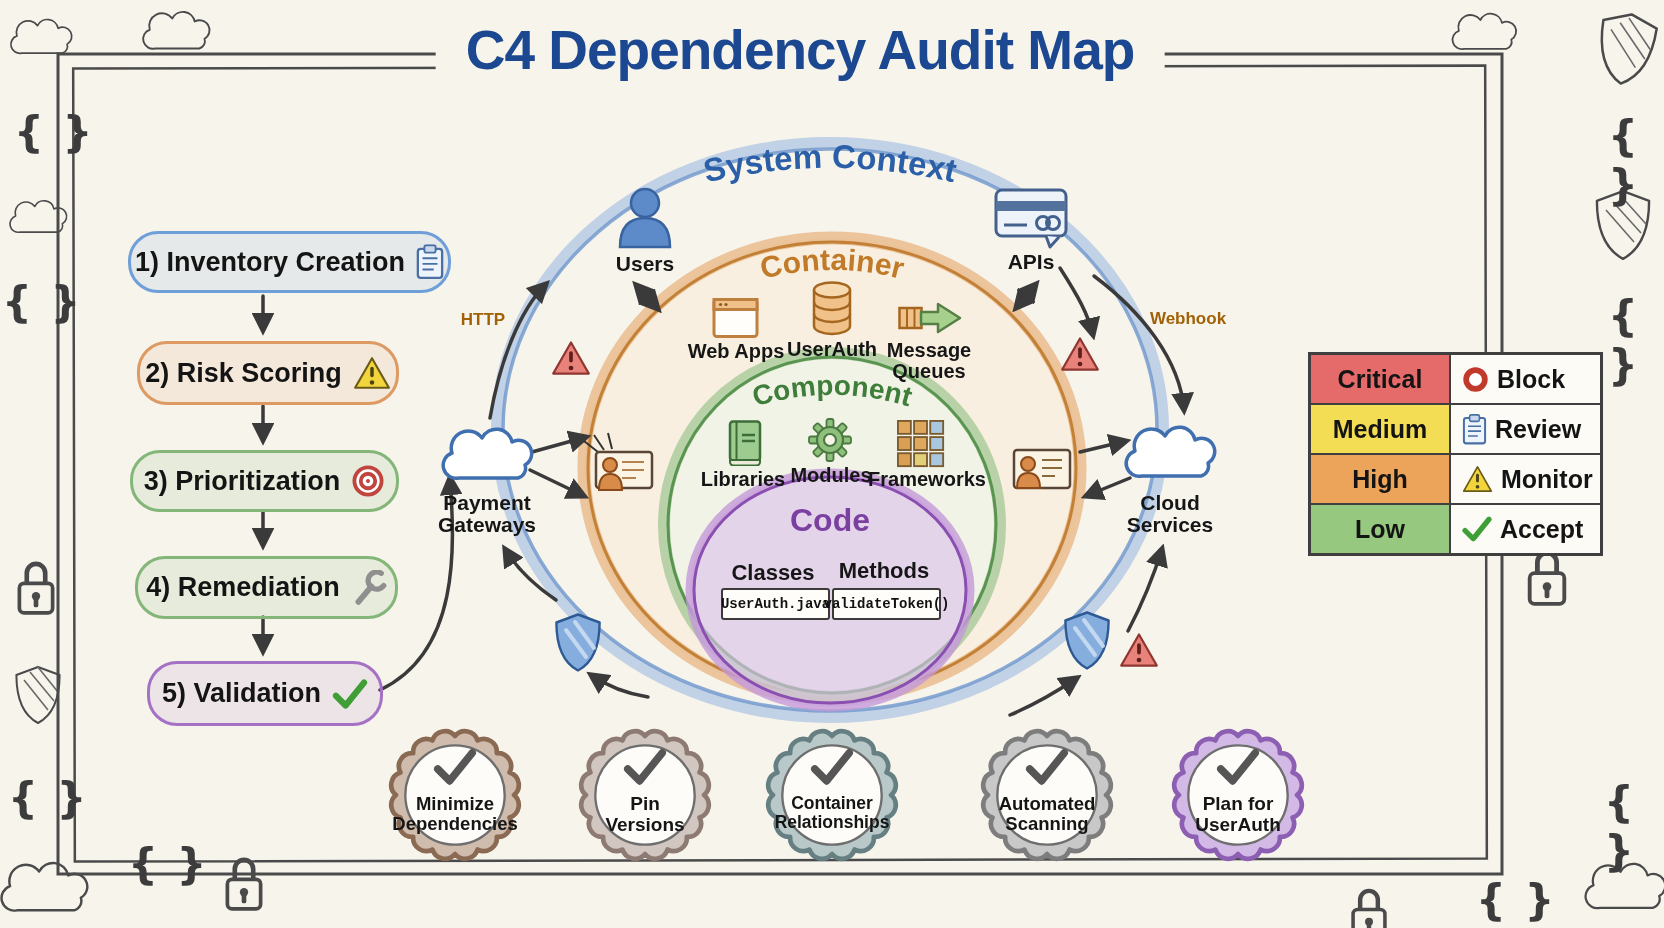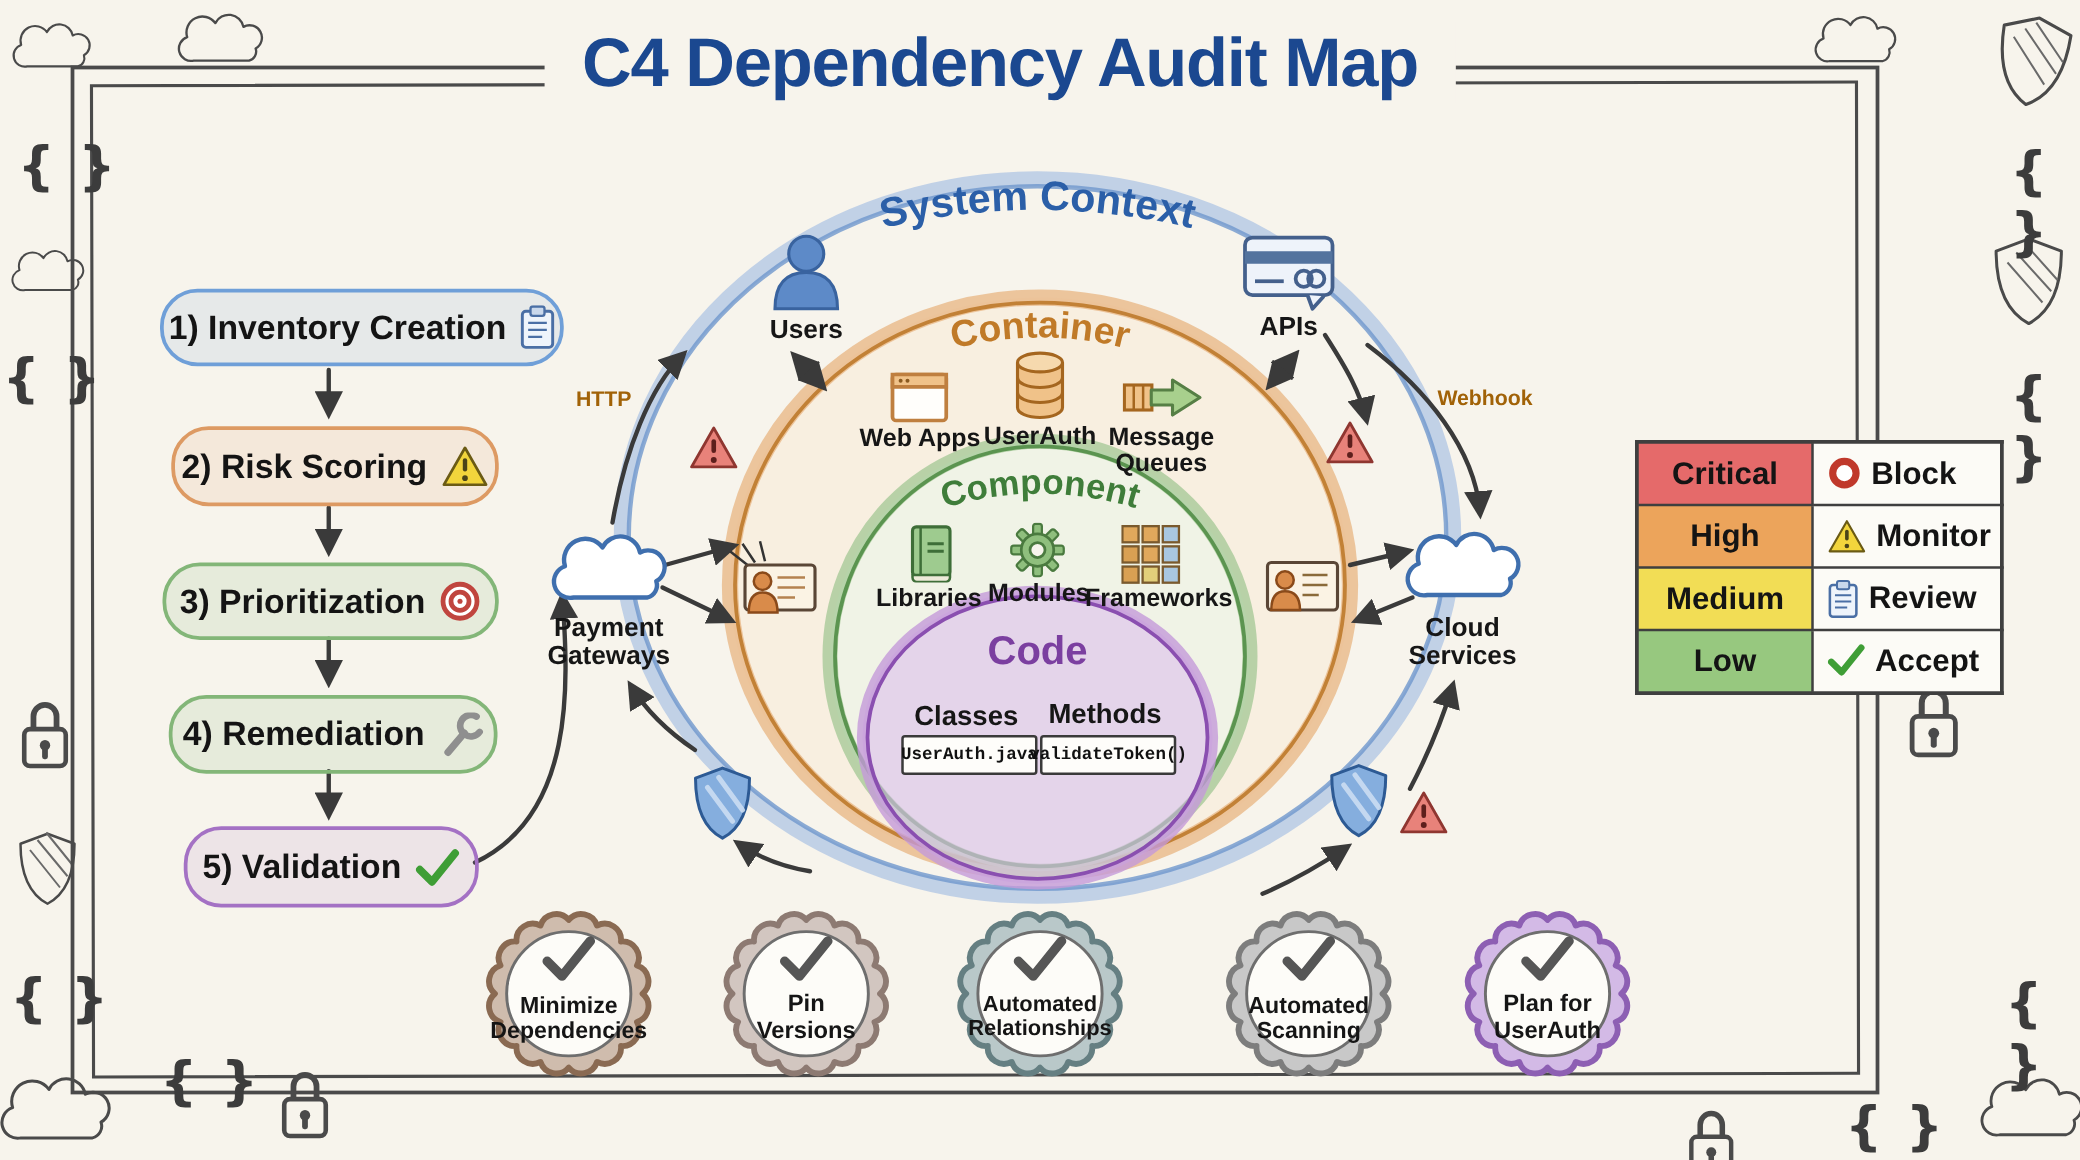--- a/index.html
+++ b/index.html
@@ -27,21 +27,21 @@
   .codehead{font-size:22px;}
   .codebox{position:absolute;border:2.5px solid #3a3a3a;background:#fefdfa;border-radius:3px;
     font-family:"Liberation Mono",monospace;font-size:14px;font-weight:700;color:#111;
     display:flex;align-items:center;justify-content:center;z-index:4;}
   
   .legend{position:absolute;left:1308px;top:352px;z-index:4;}
   .legend table{border-collapse:collapse;border:3.5px solid #3f3f3f;background:#fcfbf6;}
   .legend td{border:2.5px solid #3f3f3f;height:46px;font-size:25px;font-weight:700;color:#141414;}
   .legend td.sev{width:136px;text-align:center;}
   .legend td.act{width:138px;}
-  .legend .actwrap{display:flex;align-items:flex-start;gap:8px;padding:0 6px 0 10px;}
+  .legend .actwrap{display:flex;align-items:center;gap:8px;padding:0 6px 0 10px;}
   
   .badge{position:absolute;top:720px;width:150px;height:150px;z-index:4;}
   .badge svg.ring{position:absolute;left:0;top:0;}
   .badge .lbl2{position:absolute;left:50%;top:74px;transform:translateX(-50%);
     text-align:center;font-weight:700;line-height:1.08;color:#151515;}
   .badge.b0 .lbl2{width:132px;font-size:18.5px;}
   .badge.b1 .lbl2{width:82px;font-size:19px;}
   .badge.b2 .lbl2{width:130px;font-size:17.5px;}
   .badge.b3 .lbl2{width:112px;font-size:18.5px;}
   .badge.b4 .lbl2{width:92px;font-size:19px;}
@@ -363,38 +363,38 @@
       <td class="act">
               <div class="actwrap">
         <svg width="27" height="27" viewBox="0 0 26 26">
                   <circle cx="13" cy="13" r="9" fill="#fff" stroke="#c0392b" stroke-width="5.5"></circle>
                 </svg>
         <span>Block</span>
               </div>
             </td>
     </tr>
     <tr>
+      <td class="sev" bgcolor="#f2dd55">Medium</td>
+      <td class="act">
+              <div class="actwrap">
+        <svg width="25" height="31" viewBox="0 0 30 38">
+                  <use href="#sym-clipboard"></use>
+                </svg>
+        <span>Review</span>
+              </div>
+            </td>
+    </tr>
+    <tr>
       <td class="sev" bgcolor="#eca45b">High</td>
       <td class="act">
               <div class="actwrap">
         <svg width="31" height="28" viewBox="0 0 54 48">
                   <use href="#sym-warn-yellow"></use>
                 </svg>
         <span>Monitor</span>
-              </div>
-            </td>
-    </tr>
-    <tr>
-      <td class="sev" bgcolor="#f2dd55">Medium</td>
-      <td class="act">
-              <div class="actwrap">
-        <svg width="25" height="31" viewBox="0 0 30 38">
-                  <use href="#sym-clipboard"></use>
-                </svg>
-        <span>Review</span>
               </div>
             </td>
     </tr>
     <tr>
       <td class="sev" bgcolor="#97c87f">Low</td>
       <td class="act">
               <div class="actwrap">
         <svg width="30" height="26" viewBox="0 0 40 34">
                   <use href="#sym-check" stroke="#3f9e36"></use>
                 </svg>
@@ -418,21 +418,21 @@
     <use href="#sym-rosette" class="ros" stroke="#8d7a72"></use>
     <use href="#sym-check" x="57" y="30" width="46" height="40" stroke="#565656"></use>
   </svg>
   <div class="lbl2">Pin Versions</div>
 </div>
 <div class="badge b2" style="left:757px">
   <svg class="ring" width="150" height="150" viewBox="0 0 160 160">
     <use href="#sym-rosette" class="ros" stroke="#657f82"></use>
     <use href="#sym-check" x="57" y="30" width="46" height="40" stroke="#565656"></use>
   </svg>
-  <div class="lbl2">Automated Relationships</div>
+  <div class="lbl2">Container Relationships</div>
 </div>
 <div class="badge b3" style="left:972px">
   <svg class="ring" width="150" height="150" viewBox="0 0 160 160">
     <use href="#sym-rosette" class="ros" stroke="#7d7d7d"></use>
     <use href="#sym-check" x="57" y="30" width="46" height="40" stroke="#565656"></use>
   </svg>
   <div class="lbl2">Automated Scanning</div>
 </div>
 <div class="badge b4" style="left:1163px">
   <svg class="ring" width="150" height="150" viewBox="0 0 160 160">

